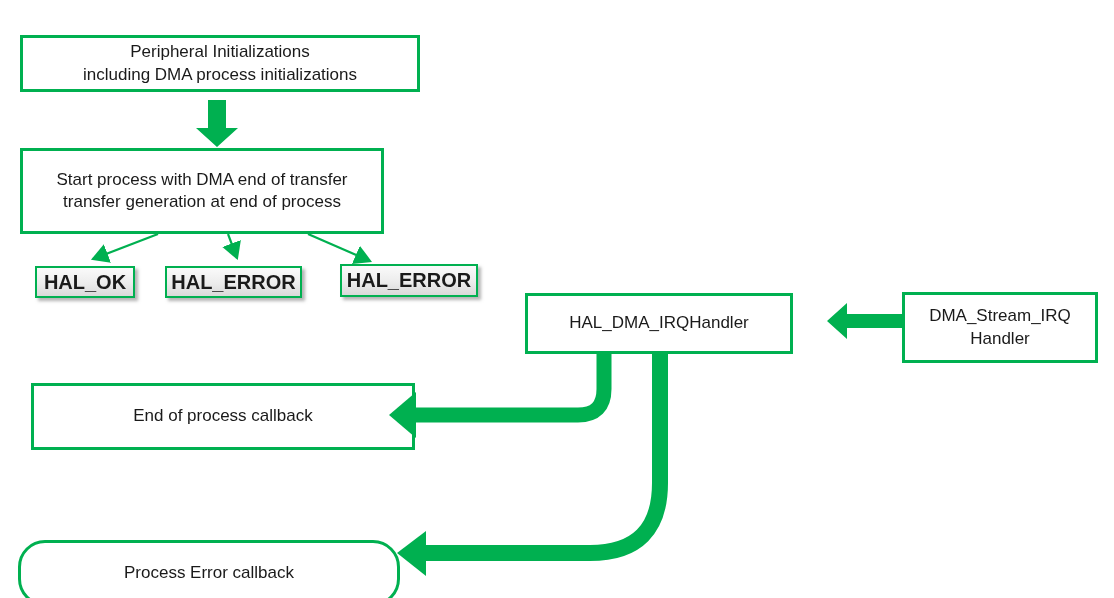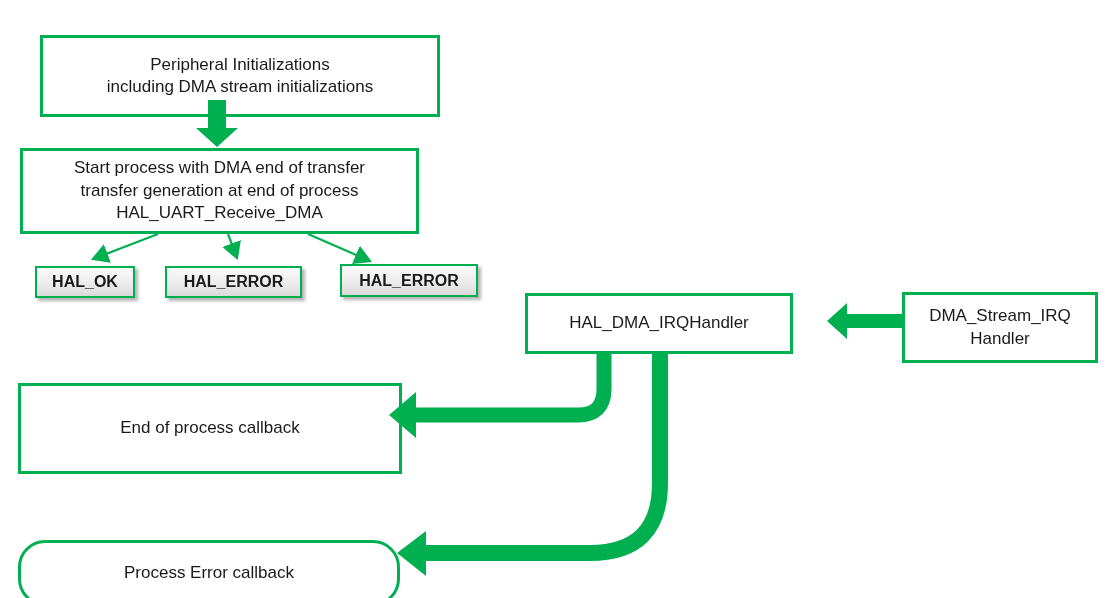--- a/index.html
+++ b/index.html
@@ -12,21 +12,21 @@
     background:#ffffff; border:3px solid #00b050;
     display:flex; flex-direction:column; align-items:center; justify-content:center;
     text-align:center; font-size:17px; line-height:1.32; white-space:nowrap;
   }
   .status {
     position:absolute; box-sizing:border-box; z-index:1;
     border:2px solid #00b050;
     background:linear-gradient(180deg,#fafafa 0%,#ececec 55%,#d9d9d9 100%);
     box-shadow:3px 3px 3px rgba(130,130,130,0.6);
     display:flex; align-items:center; justify-content:center;
-    font-weight:bold; font-size:16px; white-space:nowrap;
+    font-weight:bold; font-size:20px; white-space:nowrap;
   }
   svg.connectors {
     position:absolute; left:0; top:0; z-index:5; pointer-events:none;
   }
 </style>
 </head>
 <body>
 
 <div class="canvas">
 
@@ -56,29 +56,28 @@
     </g>
 
     <g>
       <path d="M660 351 L660 483 Q660 553 590 553 L426 553" fill="none" stroke="#00b050" stroke-width="16"></path>
       <polygon points="426,531 426,576 397,553" fill="#00b050"></polygon>
     </g>
 
     <line x1="489" y1="6" x2="489" y2="569" stroke="#00b050" stroke-width="3.4" stroke-dasharray="10.5 6.2" filter="url(#ds)"></line>
   </svg>
 
-  <div class="node" style="left:20px; top:35px; width:400px; height:82px;margin-left:20px;">
+  <div class="node" style="left:20px; top:35px; width:400px; height:57px;">
     <div>Peripheral Initializations</div>
-    <div>including DMA stream initializations</div>
+    <div>including DMA process initializations</div>
   </div>
 
-  <div class="node" style="left:20px; top:148px; width:399px; height:86px;">
+  <div class="node" style="left:20px; top:148px; width:364px; height:86px;">
     <div>Start process with DMA end of transfer</div>
     <div>transfer generation at end of process</div>
-    <div>HAL_UART_Receive_DMA</div>
   </div>
 
   <div class="status" style="left:35px; top:266px; width:100px; height:32px;">
     <span>HAL_OK</span>
   </div>
 
   <div class="status" style="left:165px; top:266px; width:137px; height:32px;">
     <span>HAL_ERROR</span>
   </div>
 
@@ -88,21 +87,21 @@
 
   <div class="node" style="left:525px; top:293px; width:268px; height:61px;">
     <div>HAL_DMA_IRQHandler</div>
   </div>
 
   <div class="node" style="left:902px; top:292px; width:196px; height:71px;">
     <div>DMA_Stream_IRQ</div>
     <div>Handler</div>
   </div>
 
-  <div class="node" style="left:18px; top:383px; width:384px; height:91px;">
+  <div class="node" style="left:31px; top:383px; width:384px; height:67px;">
     <div>End of process callback</div>
   </div>
 
   <div class="node" style="left:18px; top:540px; width:382px; height:66px;border-radius:27px;">
     <div>Process Error callback</div>
   </div>
 
 </div>
 
 </body></html>

